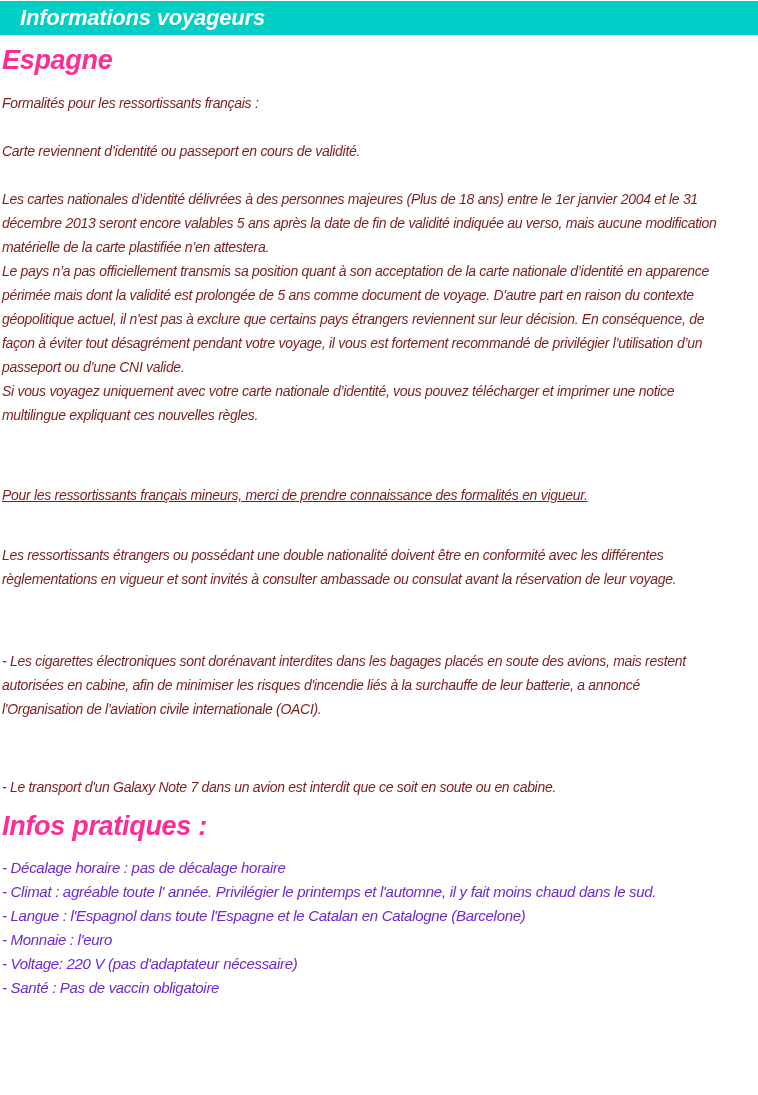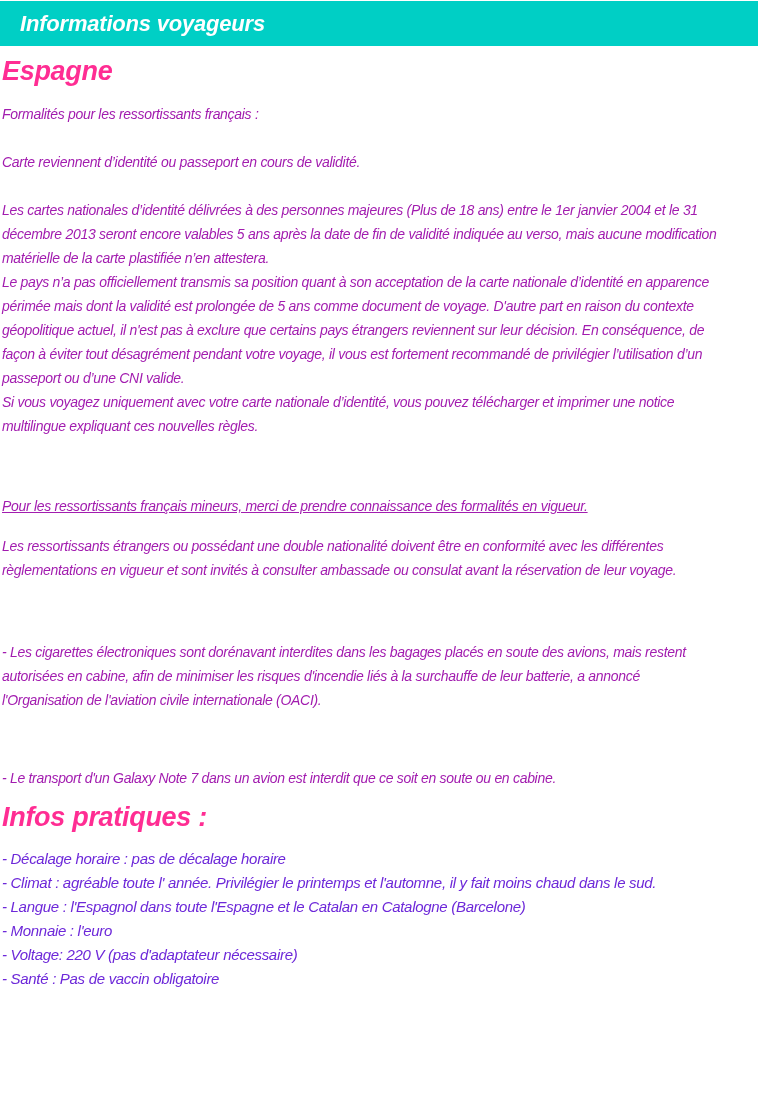--- a/index.html
+++ b/index.html
@@ -5,21 +5,21 @@
   * { margin: 0; padding: 0; box-sizing: border-box; }
   html, body {
     background: #ffffff;
     width: 758px;
     font-family: "Liberation Sans", sans-serif;
   }
   .page { width: 758px; height: 1095px; overflow: hidden; background: #ffffff; }
 
   .topbar {
     margin-top: 1px;
-    height: 45px;
+    height: 34px;
     width: 100%;
     background: #00cfc5;
     display: flex;
     align-items: center;
   }
   .topbar-title {
     color: #ffffff;
     font-size: 22px;
     font-weight: 700;
     font-style: italic;
@@ -33,33 +33,33 @@
     margin-top: 8px;
     color: #ff2d93;
     font-size: 27px;
     line-height: 34px;
     font-weight: 700;
     font-style: italic;
     letter-spacing: -0.3px;
   }
 
   .para {
-    color: #a21caf;
+    color: #7f1d1d;
     font-size: 14px;
     line-height: 24px;
     font-style: italic;
     letter-spacing: -0.3px;
     white-space: pre-line;
     max-width: 756px;
   }
   .p1 { margin-top: 14px; }
   .p2 { margin-top: 24px; }
   .p3 { margin-top: 24px; }
   .p4 { margin-top: 56px; text-decoration: underline; }
-  .p5 { margin-top: 16px; }
+  .p5 { margin-top: 36px; }
   .p6 { margin-top: 56px; }
   .p7 { margin-top: 58px; }
   .p8 { margin-top: 54px; }
 
   .subheading {
     margin-top: 9px;
     color: #ff2d93;
     font-size: 27px;
     line-height: 36px;
     font-weight: 700;

